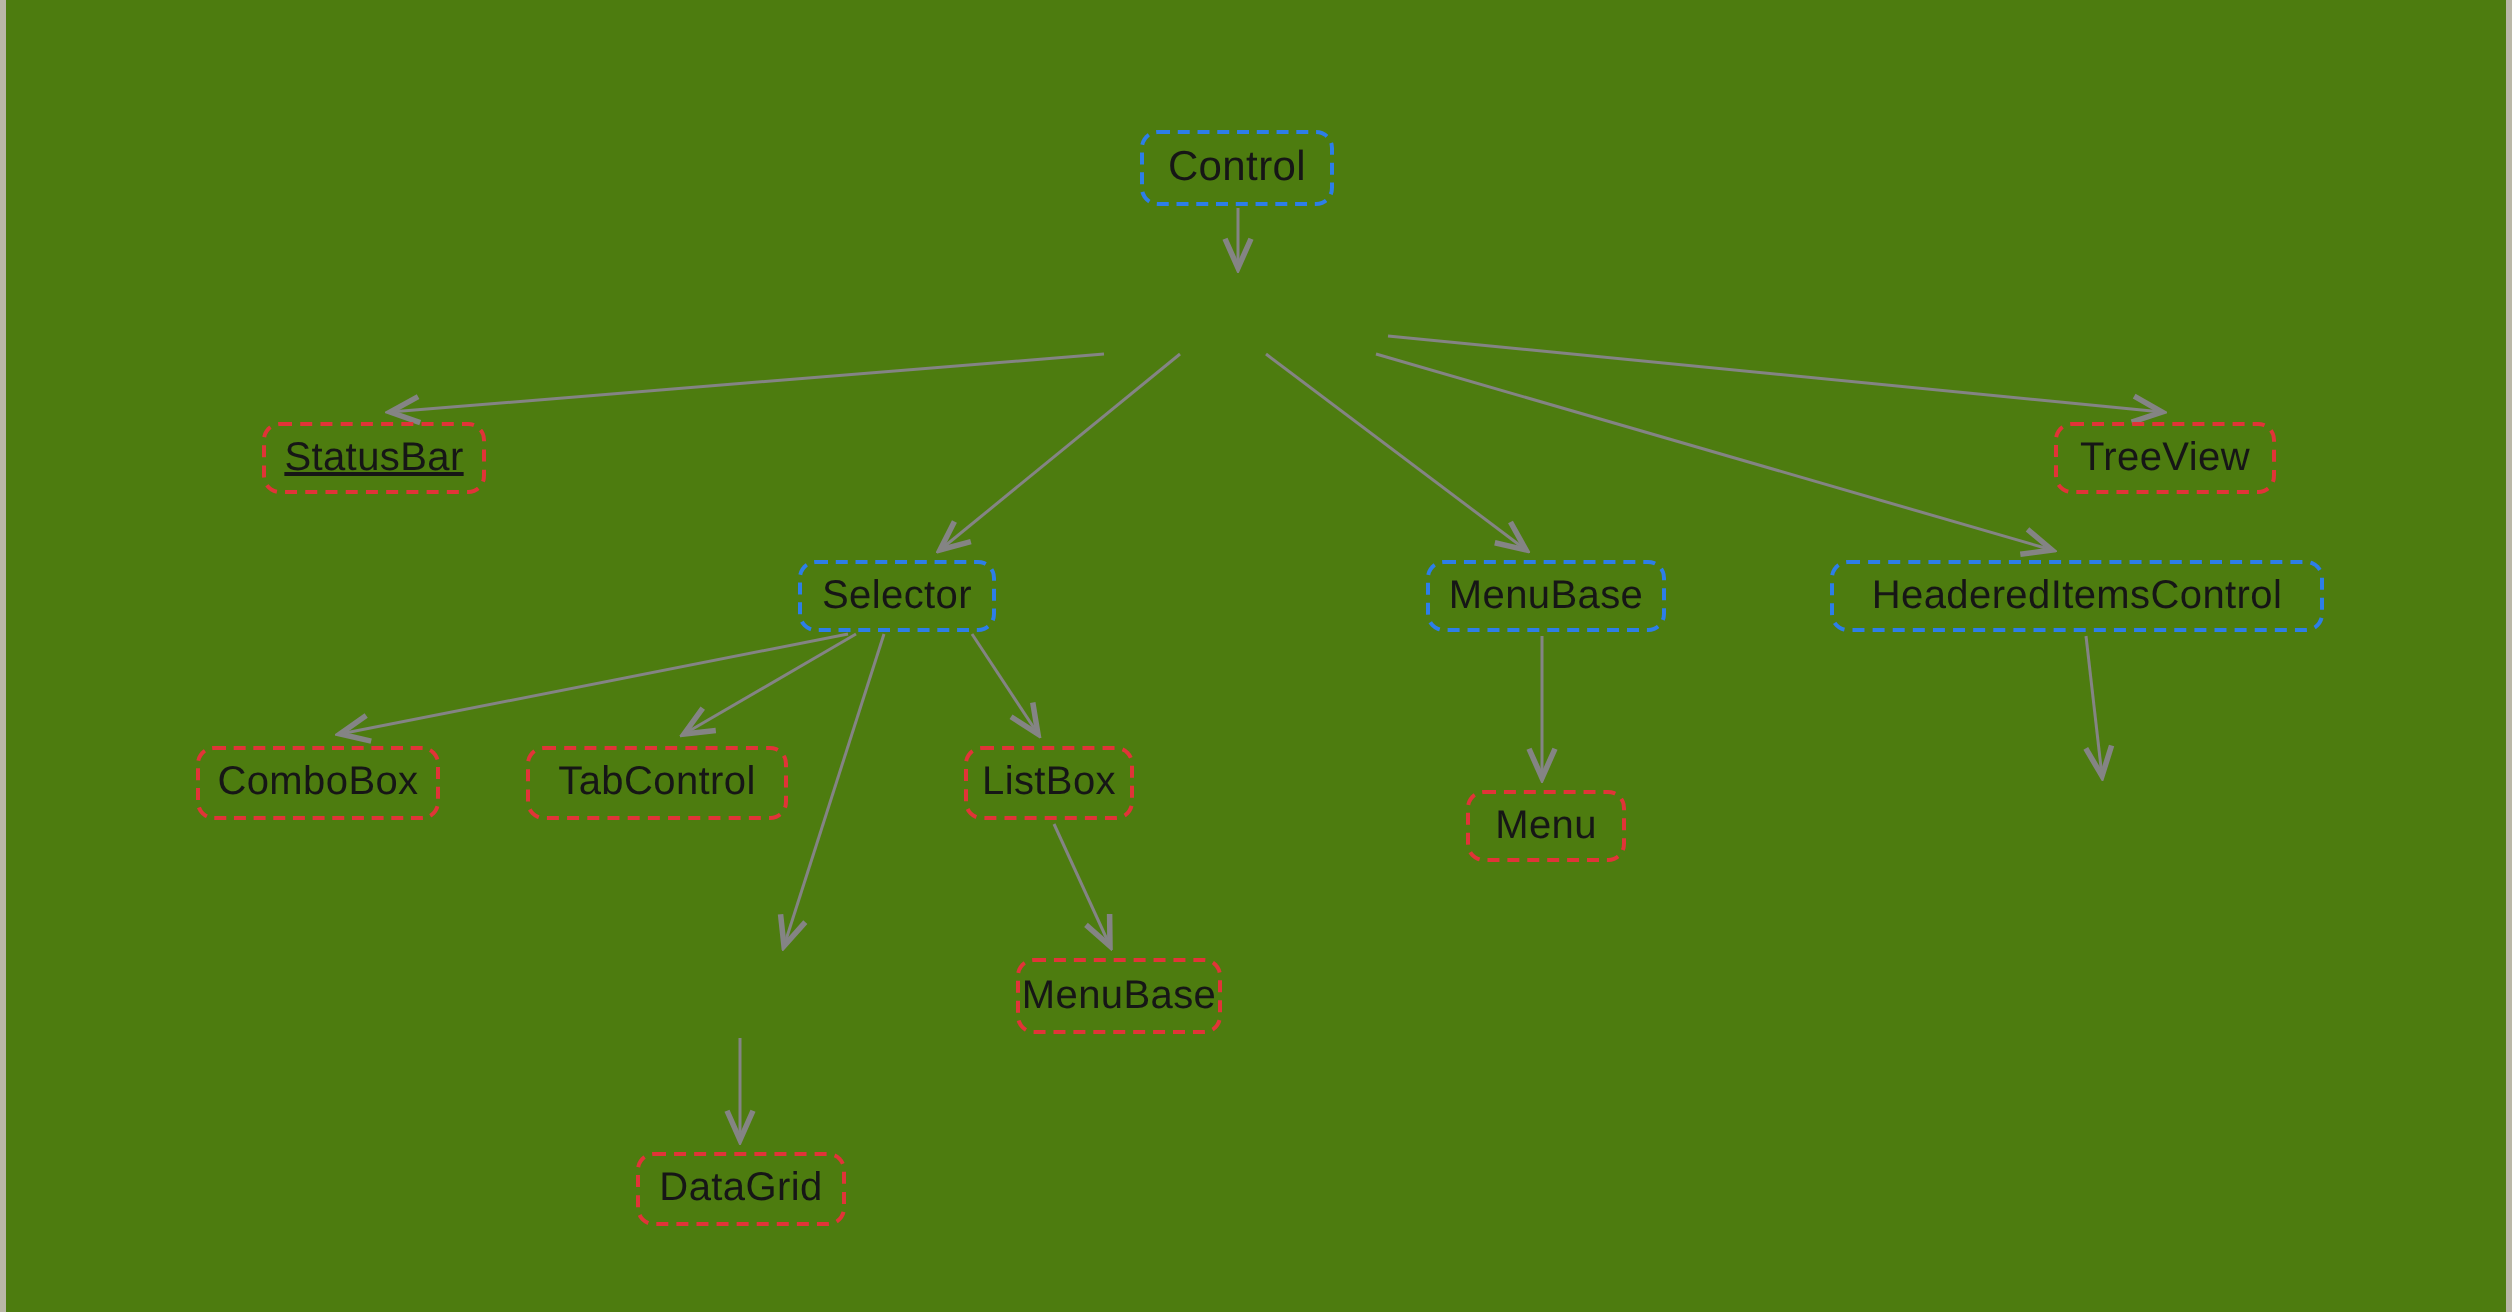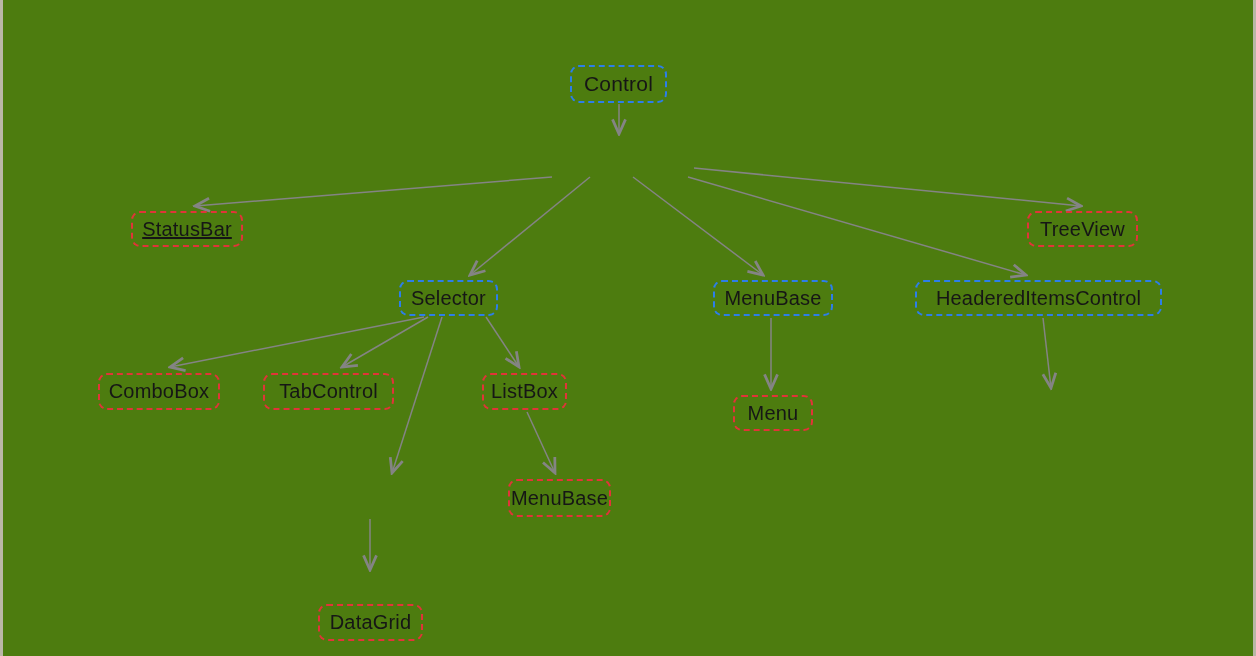--- a/index.html
+++ b/index.html
@@ -74,15 +74,15 @@
   <div class="node" style="left: 131px; top: 211px; width: 112px; height: 36px; border-color: rgb(225, 52, 56); text-decoration: underline;">StatusBar</div>
   <div class="node" style="left: 1027px; top: 211px; width: 111px; height: 36px; border-color: rgb(225, 52, 56);">TreeView</div>
   <div class="node" style="left: 399px; top: 280px; width: 99px; height: 36px; border-color: rgb(45, 126, 232);">Selector</div>
   <div class="node" style="left: 713px; top: 280px; width: 120px; height: 36px; border-color: rgb(45, 126, 232);">MenuBase</div>
   <div class="node" style="left: 915px; top: 280px; width: 247px; height: 36px; border-color: rgb(45, 126, 232);">HeaderedItemsControl</div>
   <div class="node" style="left: 98px; top: 373px; width: 122px; height: 37px; border-color: rgb(225, 52, 56);">ComboBox</div>
   <div class="node" style="left: 263px; top: 373px; width: 131px; height: 37px; border-color: rgb(225, 52, 56);">TabControl</div>
   <div class="node" style="left: 482px; top: 373px; width: 85px; height: 37px; border-color: rgb(225, 52, 56);">ListBox</div>
   <div class="node" style="left: 733px; top: 395px; width: 80px; height: 36px; border-color: rgb(225, 52, 56);">Menu</div>
   <div class="node" style="left: 508px; top: 479px; width: 103px; height: 38px; border-color: rgb(225, 52, 56);">MenuBase</div>
-  <div class="node" style="left: 318px; top: 604px; width: 105px; height: 37px; border-color: rgb(225, 52, 56); text-align: center;">DataGrid</div>
+  <div class="node" style="left: 318px; top: 576px; width: 105px; height: 37px; border-color: rgb(225, 52, 56); text-align: center;">DataGrid</div>
 
 </div>
 
 </body></html>

